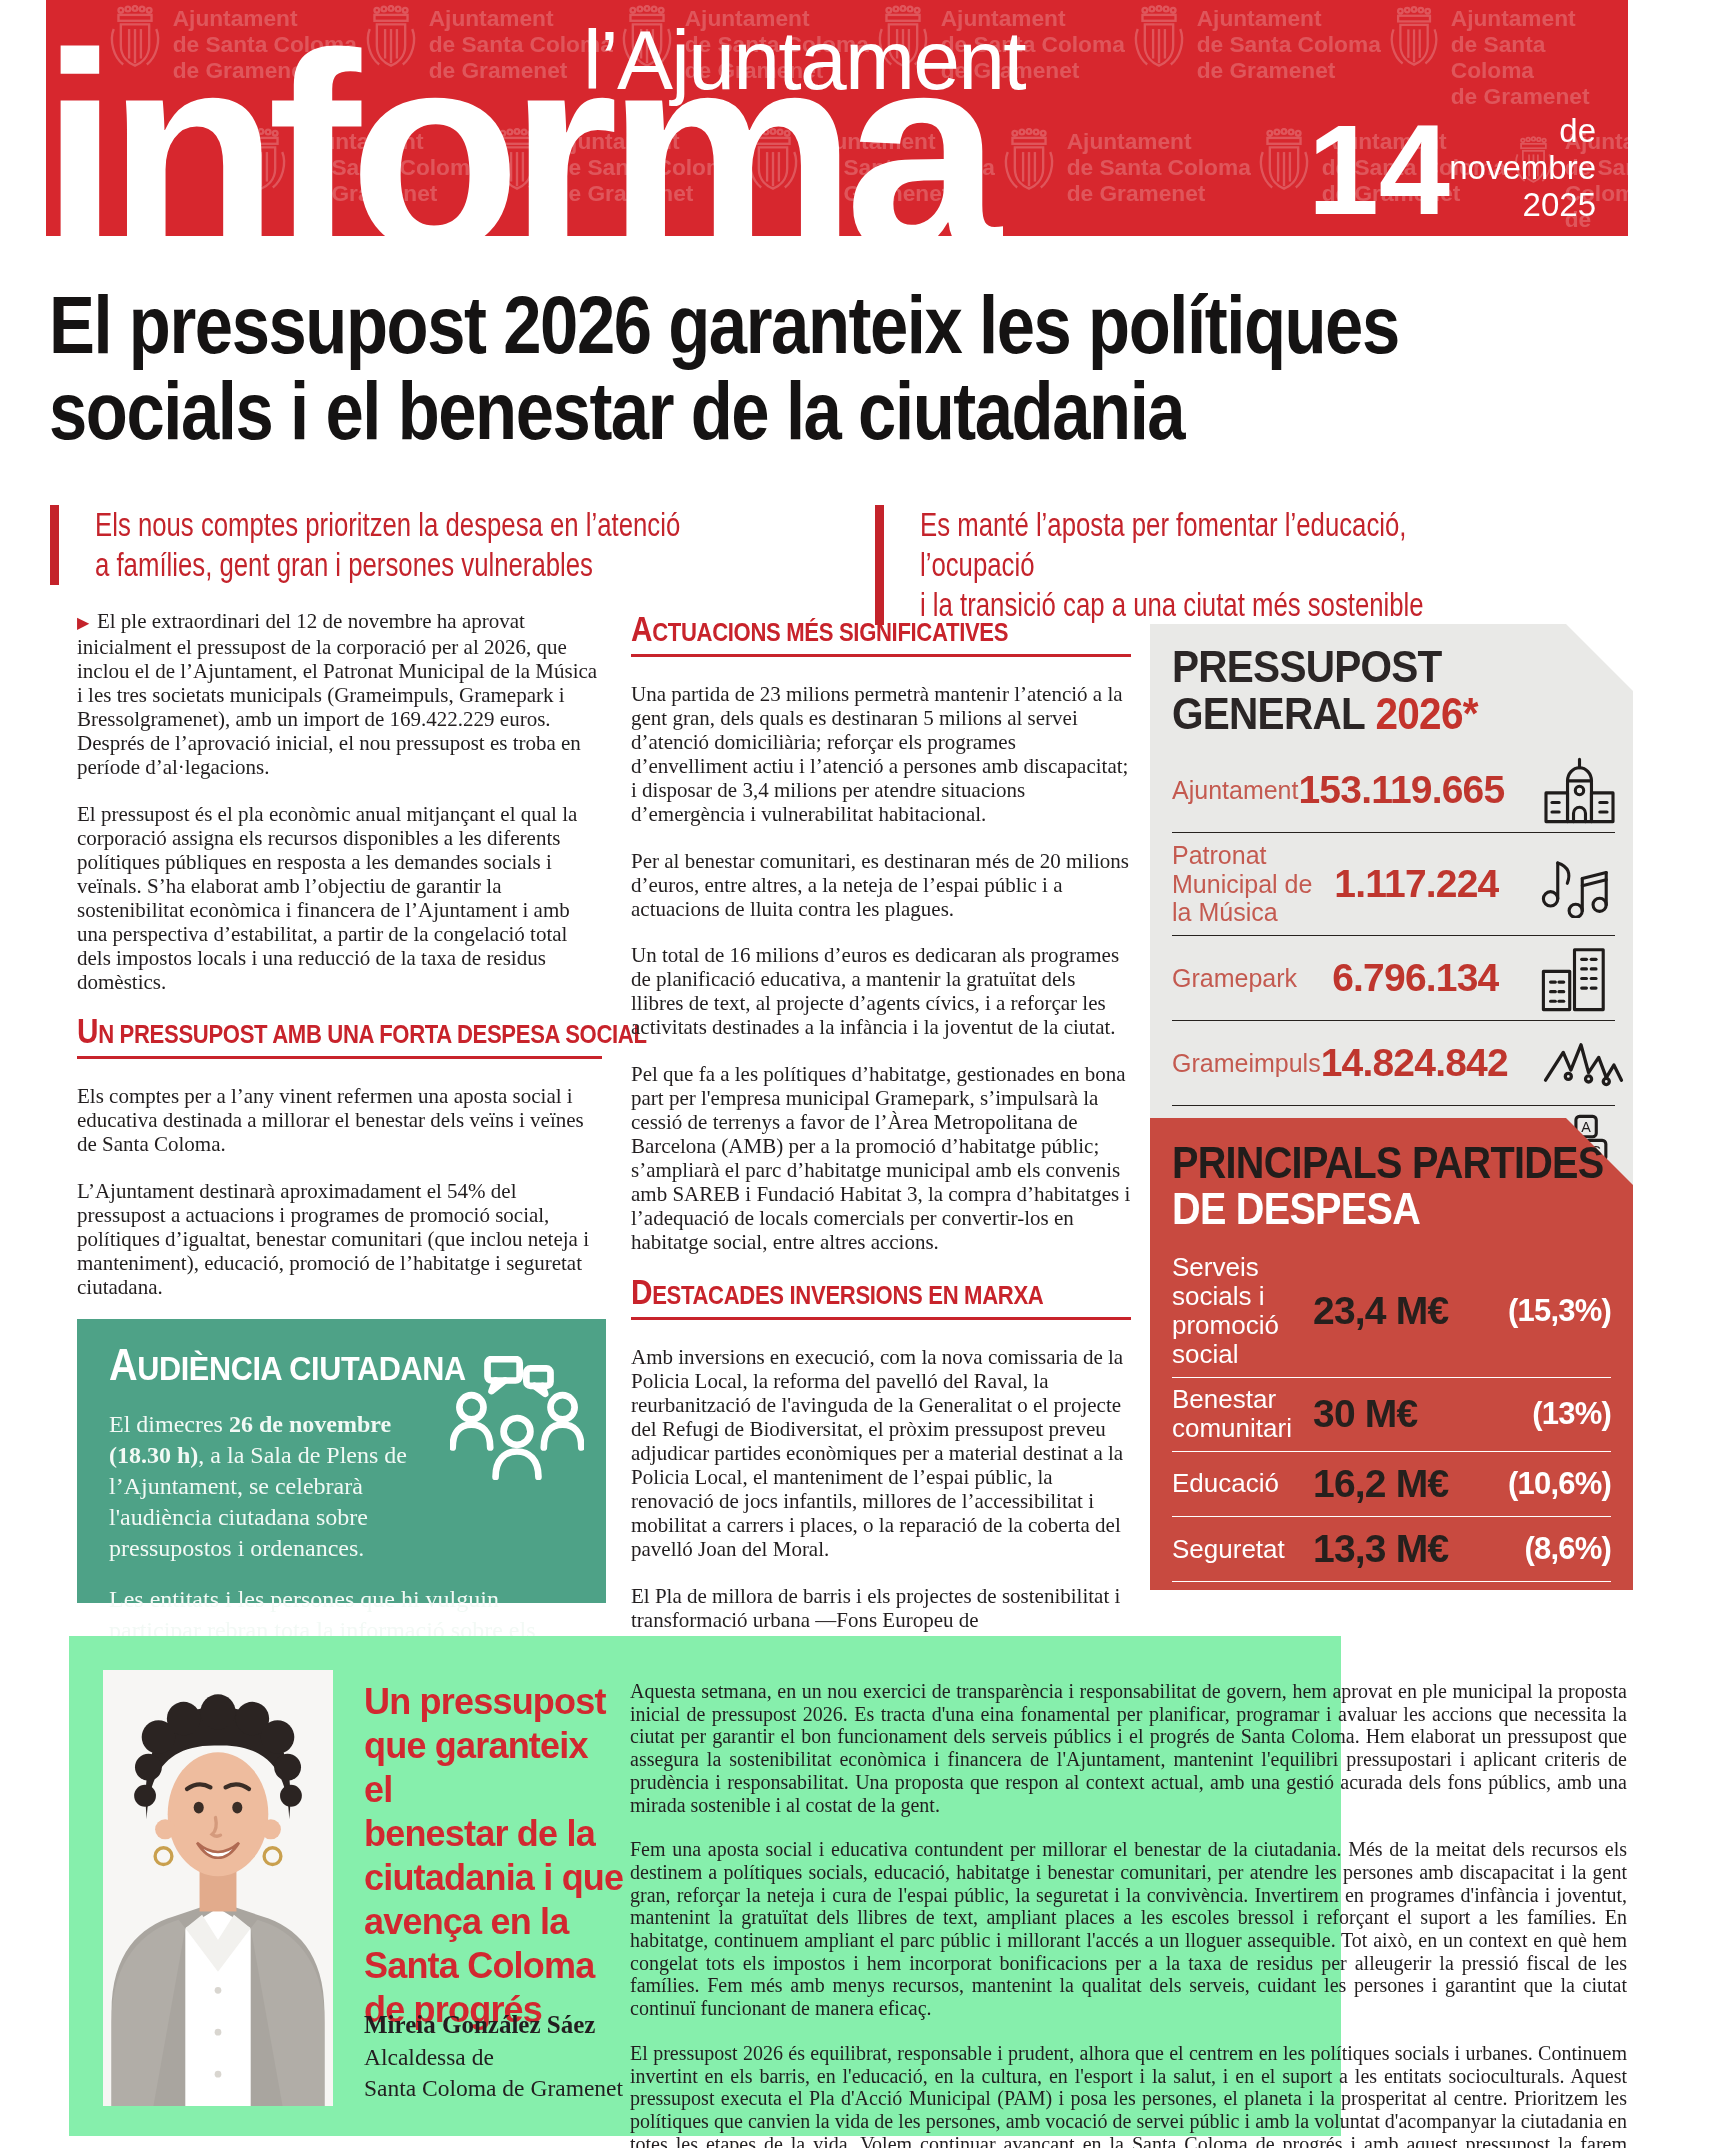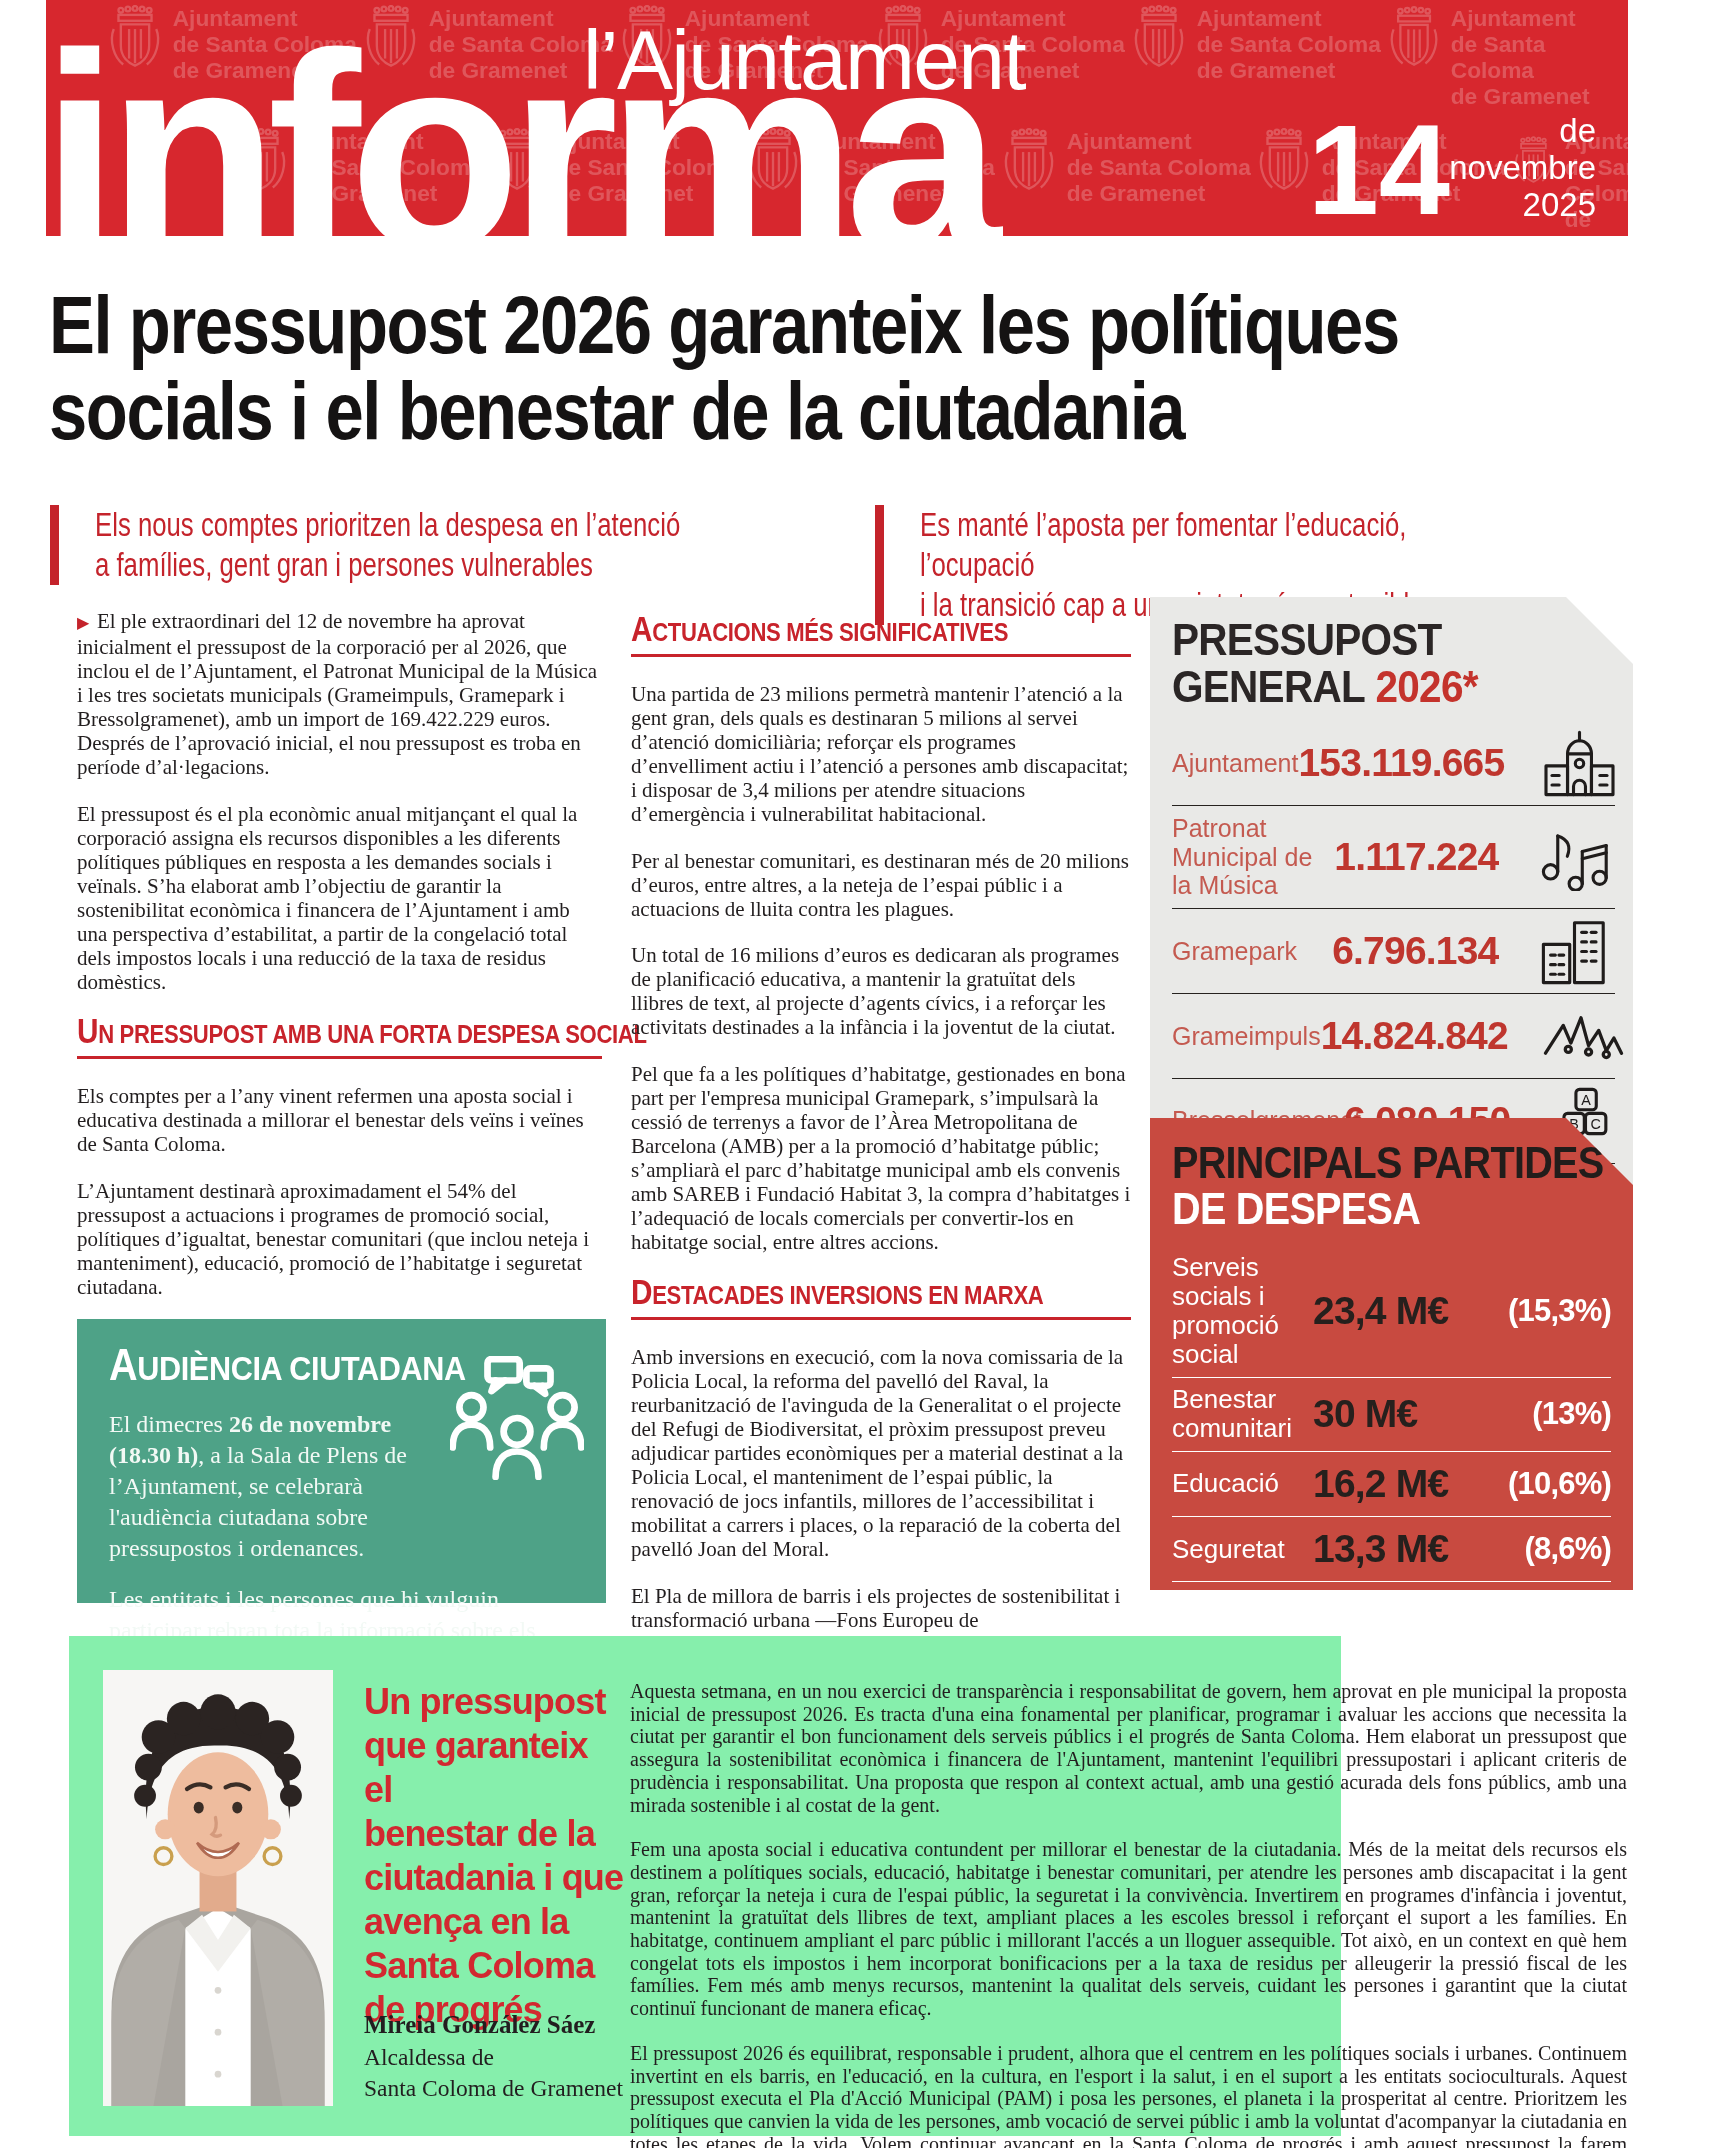--- a/index.html
+++ b/index.html
@@ -47,21 +47,21 @@
                 box-sizing:border-box;padding:27px 32px;color:#fff;}
   .aud-title{font-weight:bold;font-size:34px;line-height:37px;text-transform:uppercase;letter-spacing:-0.4px;
              white-space:nowrap;transform:scaleX(0.9);transform-origin:left top;margin-bottom:22px;}
   .aud-title::first-letter{font-size:44px;}
   .aud-p{font-family:"Liberation Serif",serif;font-size:24px;line-height:31px;color:#f2f9f5;margin:0 0 23.5px;}
   .aud-p.narrow{width:327px;margin-bottom:20px;}
   .aud-icon{position:absolute;right:22px;top:37px;width:134px;height:124px;stroke:#fff;fill:none;
             stroke-width:5;stroke-linecap:round;stroke-linejoin:round;}
 
   
-  .budget-box{position:absolute;left:1150px;top:597px;width:483px;box-sizing:border-box;background:#e9e9e7;
+  .budget-box{position:absolute;left:1150px;top:624px;width:483px;box-sizing:border-box;background:#e9e9e7;
               padding:18.5px 18.5px 15px 22px;clip-path:polygon(0 0,calc(100% - 67px) 0,100% 67px,100% 100%,0 100%);}
   .bb-title{font-weight:bold;font-size:45px;line-height:47px;letter-spacing:-0.8px;color:#2b2626;
             transform:scaleX(0.9);transform-origin:left top;white-space:nowrap;}
   .bb-year{color:#c4332c;font-weight:bold;}
   .b-row{display:flex;align-items:center;border-bottom:1.7px solid #26221f;padding:8.4px 0;}
   .b-row.first{margin-top:11.7px;}
   .b-row.last{border-bottom:1.7px solid #26221f;}
   .b-label{width:172px;color:#c45a50;font-size:25px;line-height:28.5px;}
   .b-value{flex:1;text-align:right;color:#bf362e;font-weight:bold;font-size:39px;letter-spacing:-0.8px;padding-right:35px;}
   .b-icon{width:81px;height:67px;flex:0 0 81px;}

